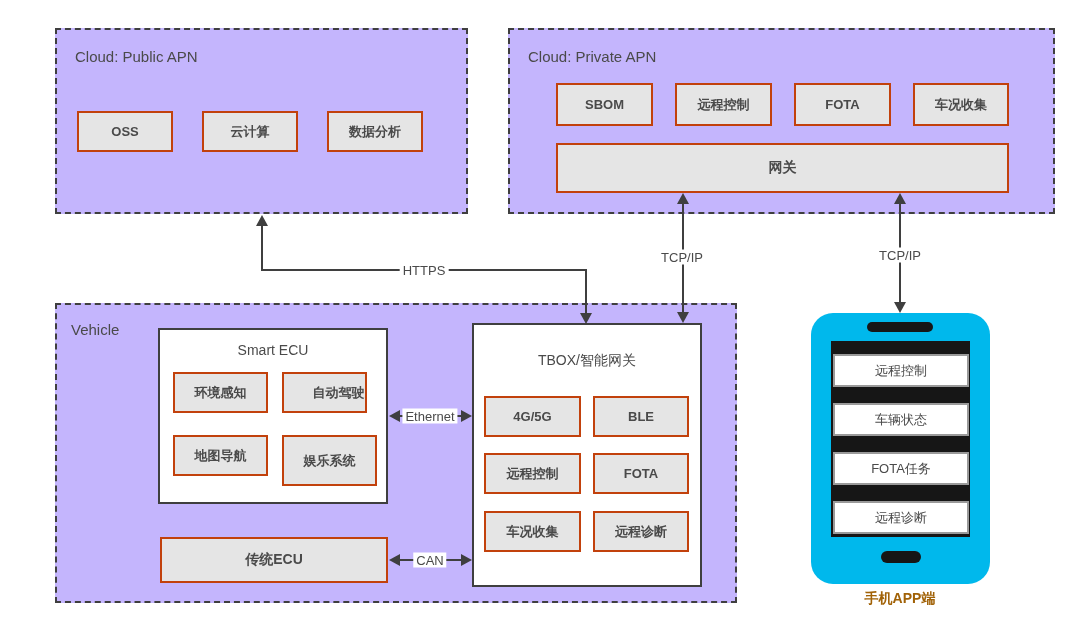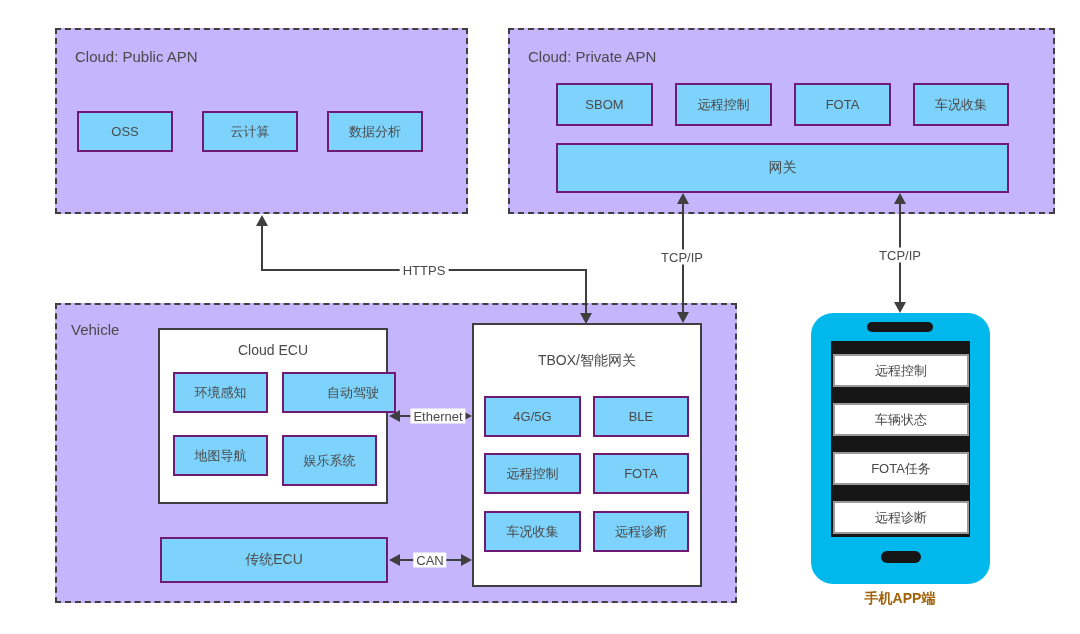--- a/index.html
+++ b/index.html
@@ -5,23 +5,23 @@
   html,body{margin:0;padding:0;background:#ffffff;}
   #stage{position:relative;width:1080px;height:634px;background:#ffffff;overflow:hidden;
          font-family:"Liberation Sans","DejaVu Sans",sans-serif;color:#4a4a4a;}
 
   .region{position:absolute;border:2px dashed #3f3f3f;background:#c4b5fd;box-sizing:border-box;}
   .region-title{position:absolute;font-size:15px;color:#4a4a4a;white-space:nowrap;}
 
   .group{position:absolute;border:2px solid #3f3f3f;background:#ffffff;box-sizing:border-box;}
   .group-title{position:absolute;width:100%;text-align:center;font-size:14px;color:#4a4a4a;}
 
-  .chip{position:absolute;border:2px solid #701a75;background:#7dd3fc;box-sizing:border-box;
+  .chip{position:absolute;border:2px solid #c2410c;background:#e5e5e5;box-sizing:border-box;
         display:flex;align-items:center;justify-content:center;font-size:13px;color:#4a4a4a;
-        white-space:nowrap;}
+        white-space:nowrap;font-weight:bold;}
 
   .vline{position:absolute;width:2px;background:#3f3f3f;}
   .hline{position:absolute;height:2px;background:#3f3f3f;}
   .arr{position:absolute;width:0;height:0;}
   .arr-up{border-left:6px solid transparent;border-right:6px solid transparent;border-bottom:11px solid #3f3f3f;}
   .arr-down{border-left:6px solid transparent;border-right:6px solid transparent;border-top:11px solid #3f3f3f;}
   .arr-left{border-top:6px solid transparent;border-bottom:6px solid transparent;border-right:11px solid #3f3f3f;}
   .arr-right{border-top:6px solid transparent;border-bottom:6px solid transparent;border-left:11px solid #3f3f3f;}
 
   .conn-label{position:absolute;transform:translate(-50%,-50%);background:#ffffff;
@@ -59,24 +59,24 @@
   <div class="chip" style="left:675px;top:83px;width:97px;height:43px;">远程控制</div>
   <div class="chip" style="left:794px;top:83px;width:97px;height:43px;">FOTA</div>
   <div class="chip" style="left:913px;top:83px;width:96px;height:43px;">车况收集</div>
   <div class="chip" style="left:556px;top:143px;width:453px;height:50px;font-size:14px;">网关</div>
 
   <div class="region" style="left:55px;top:303px;width:682px;height:300px;">
     <div class="region-title" style="left:14px;top:16px;">Vehicle</div>
   </div>
 
   <div class="group" style="left:158px;top:328px;width:230px;height:176px;">
-    <div class="group-title" style="top:12px;">Cloud ECU</div>
+    <div class="group-title" style="top:12px;">Smart ECU</div>
   </div>
   <div class="chip" style="left:173px;top:372px;width:95px;height:41px;">环境感知</div>
-  <div class="chip" style="left:282px;top:372px;width:114px;height:41px;padding-left:28px;">自动驾驶</div>
+  <div class="chip" style="left:282px;top:372px;width:85px;height:41px;padding-left:28px;">自动驾驶</div>
   <div class="chip" style="left:173px;top:435px;width:95px;height:41px;">地图导航</div>
   <div class="chip" style="left:282px;top:435px;width:95px;height:51px;">娱乐系统</div>
 
   <div class="chip" style="left:160px;top:537px;width:228px;height:46px;font-size:14px;">传统ECU</div>
 
   <div class="group" style="left:472px;top:323px;width:230px;height:264px;">
     <div class="group-title" style="top:27px;text-align:center;">TBOX/智能网关</div>
   </div>
   <div class="chip" style="left:484px;top:396px;width:97px;height:41px;">4G/5G</div>
   <div class="chip" style="left:593px;top:396px;width:96px;height:41px;">BLE</div>
@@ -108,20 +108,20 @@
   <div class="conn-label" style="left:682px;top:257px;">TCP/IP</div>
 
   <div class="arr arr-up" style="left:894px;top:193px;"></div>
   <div class="vline" style="left:899px;top:203px;height:100px;"></div>
   <div class="arr arr-down" style="left:894px;top:302px;"></div>
   <div class="conn-label" style="left:900px;top:255px;">TCP/IP</div>
 
   <div class="arr arr-left" style="left:389px;top:410px;"></div>
   <div class="hline" style="left:398px;top:415px;width:66px;"></div>
   <div class="arr arr-right" style="left:461px;top:410px;"></div>
-  <div class="conn-label" style="left:430px;top:416px;margin-left:8px;">Ethernet</div>
+  <div class="conn-label" style="left:430px;top:416px;">Ethernet</div>
 
   <div class="arr arr-left" style="left:389px;top:554px;"></div>
   <div class="hline" style="left:398px;top:559px;width:66px;"></div>
   <div class="arr arr-right" style="left:461px;top:554px;"></div>
   <div class="conn-label" style="left:430px;top:560px;">CAN</div>
 
 </div>
 
 </body></html>

